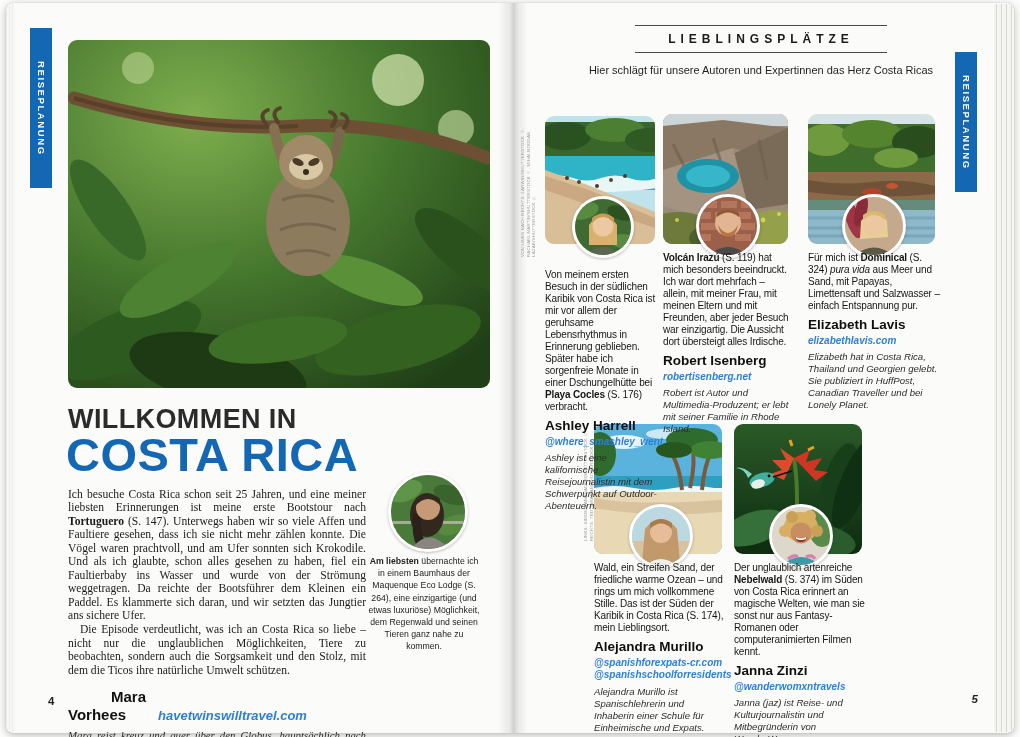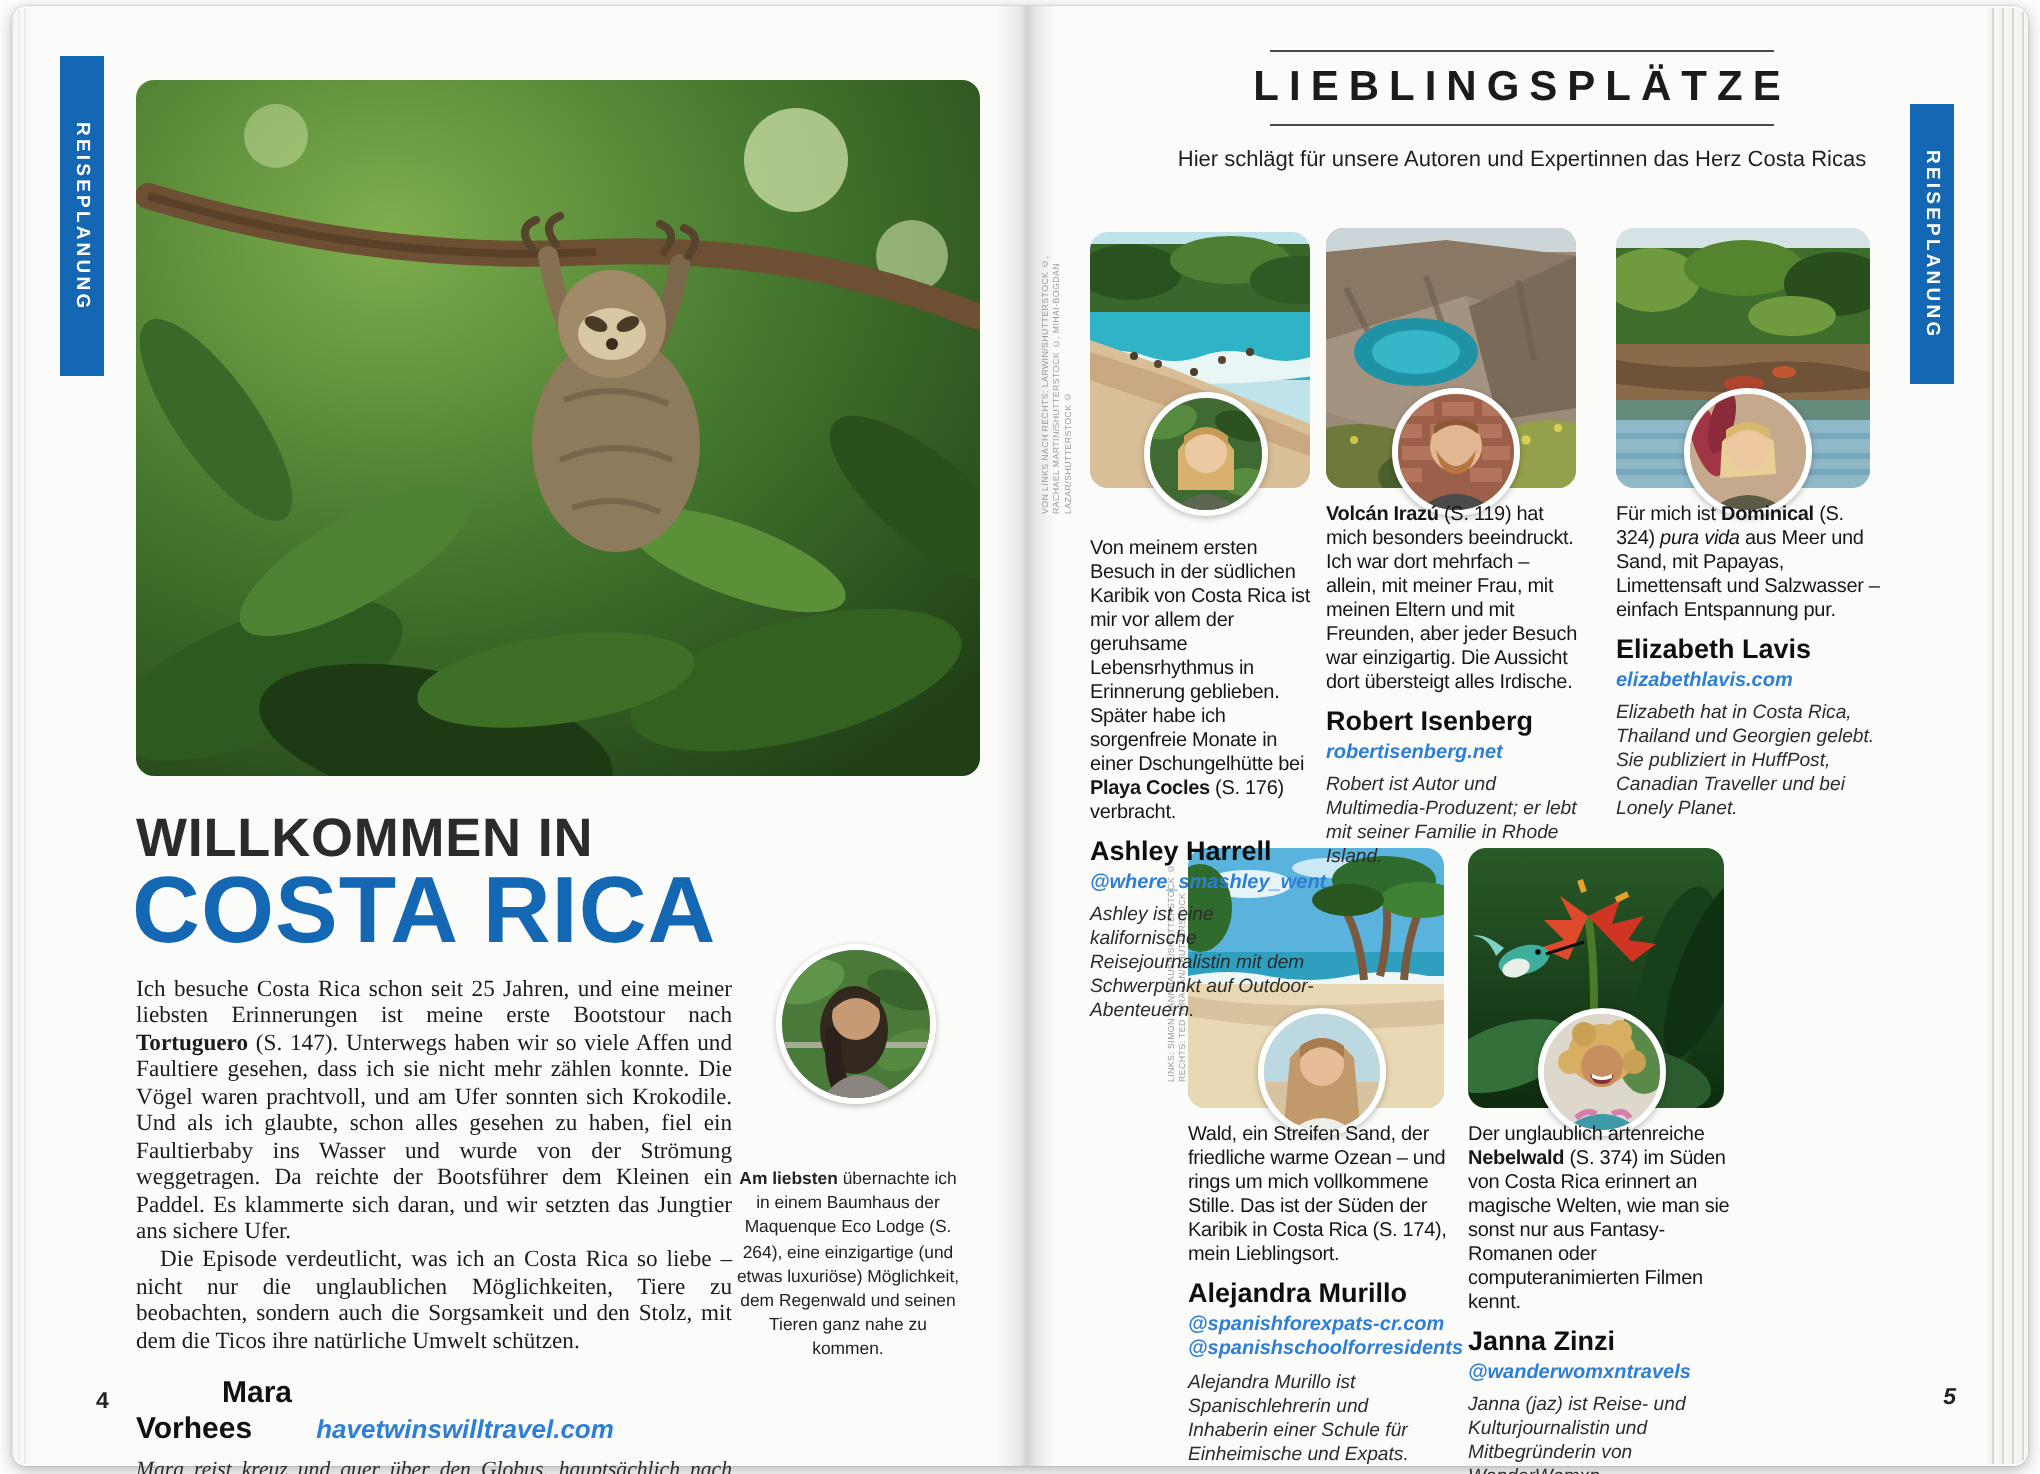--- a/index.html
+++ b/index.html
@@ -26,21 +26,21 @@
   .author-row{margin-top:11px;font-family:"Liberation Sans",sans-serif;}
   .author-name{font-size:15px;font-weight:800;color:#111;margin-left:43px;}
   .author-link{font-size:13px;font-weight:700;font-style:italic;color:#2d7fd6;margin-left:32px;text-decoration:none;}
   .author-bio{margin-top:5px;font-size:10.8px;line-height:1.3;font-style:italic;color:#2c2c2c;font-weight:500;}
   .avatar{border-radius:50%;overflow:hidden;border:3px solid #fff;box-shadow:0 1px 3px rgba(0,0,0,.25);background:#ccc;}
   .note{font-size:8.7px;line-height:1.4;text-align:center;color:#222;font-weight:500;}
   .bold{font-weight:700;}
   .ital{font-style:italic;}
   .rp-header{text-align:center;}
   .rp-rule{height:1px;background:#4a4a4a;width:252px;margin:0 auto;}
-  .rp-title{font-size:21px;font-weight:700;letter-spacing:5px;color:#1b1b1b;margin:6px 0;}
+  .rp-title{font-size:12px;font-weight:700;letter-spacing:5px;color:#1b1b1b;margin:6px 0;}
   .rp-sub{font-size:11px;color:#1f1f1f;line-height:1.3;max-width:402px;margin:10px auto 16px;}
   .vcredit{color:#9a9a96;font-size:4.4px;line-height:1.3;letter-spacing:.2px;
            writing-mode:vertical-rl;transform:rotate(180deg);}
   .card-body{font-size:10px;line-height:1.2;letter-spacing:-.15px;color:#161616;}
   .card-name{font-size:13.5px;font-weight:800;color:#0f0f0f;margin-top:6px;line-height:1.1;}
   .card-link{display:block;font-size:10px;font-weight:700;font-style:italic;color:#2d7fd6;margin-top:2px;text-decoration:none;line-height:1.25;}
   .card-bio{font-size:9.6px;line-height:1.25;font-style:italic;color:#2c2c2c;margin-top:4px;font-weight:500;}
   .pagenum{font-size:11.5px;font-weight:700;color:#222;}
   svg{display:block;}
 </style>
@@ -112,21 +112,21 @@
       <ellipse cx="60" cy="20" rx="18" ry="9" fill="#39642c" transform="rotate(18 60 20)"></ellipse>
       <ellipse cx="62" cy="50" rx="16" ry="9" fill="#558a40" transform="rotate(-24 62 50)"></ellipse>
       <rect x="0" y="46" width="74" height="3" fill="#b9b9ac" opacity=".8"></rect>
       <ellipse cx="36" cy="40" rx="17" ry="22" fill="#33281e"></ellipse>
       <path d="M22 38 q-2 22 4 34 l10 0 q-8 -16 -6 -32 z" fill="#2b211a"></path>
       <circle cx="37" cy="33" r="12" fill="#c79a76"></circle>
       <path d="M25 30 q12 -12 24 0 l0 -6 q-12 -10 -24 0 z" fill="#33281e"></path>
       <path d="M20 74 q17 -22 36 -2 l0 2 z" fill="#8a8580"></path>
     </svg>
   </div>
-  <div class="abs note" style="left:362px;top:580px;width:112px;">
+  <div class="abs note" style="left:362px;top:552px;width:112px;">
     <span class="bold">Am liebsten</span><span> übernachte ich in einem Baumhaus der Maquenque Eco Lodge (S. 264), eine einzigartige (und etwas luxuriöse) Möglichkeit, dem Regenwald und seinen Tieren ganz nahe zu kommen.</span>
   </div>
 
   <div class="abs pagenum" style="left:42px;top:692px;">4</div>
 
   <div class="gutter"></div>
 
   <div class="abs rp-header" style="left:508px;top:22px;width:494px;">
     <div class="rp-rule"></div>
     <div class="rp-title">LIEBLINGSPLÄTZE</div>

